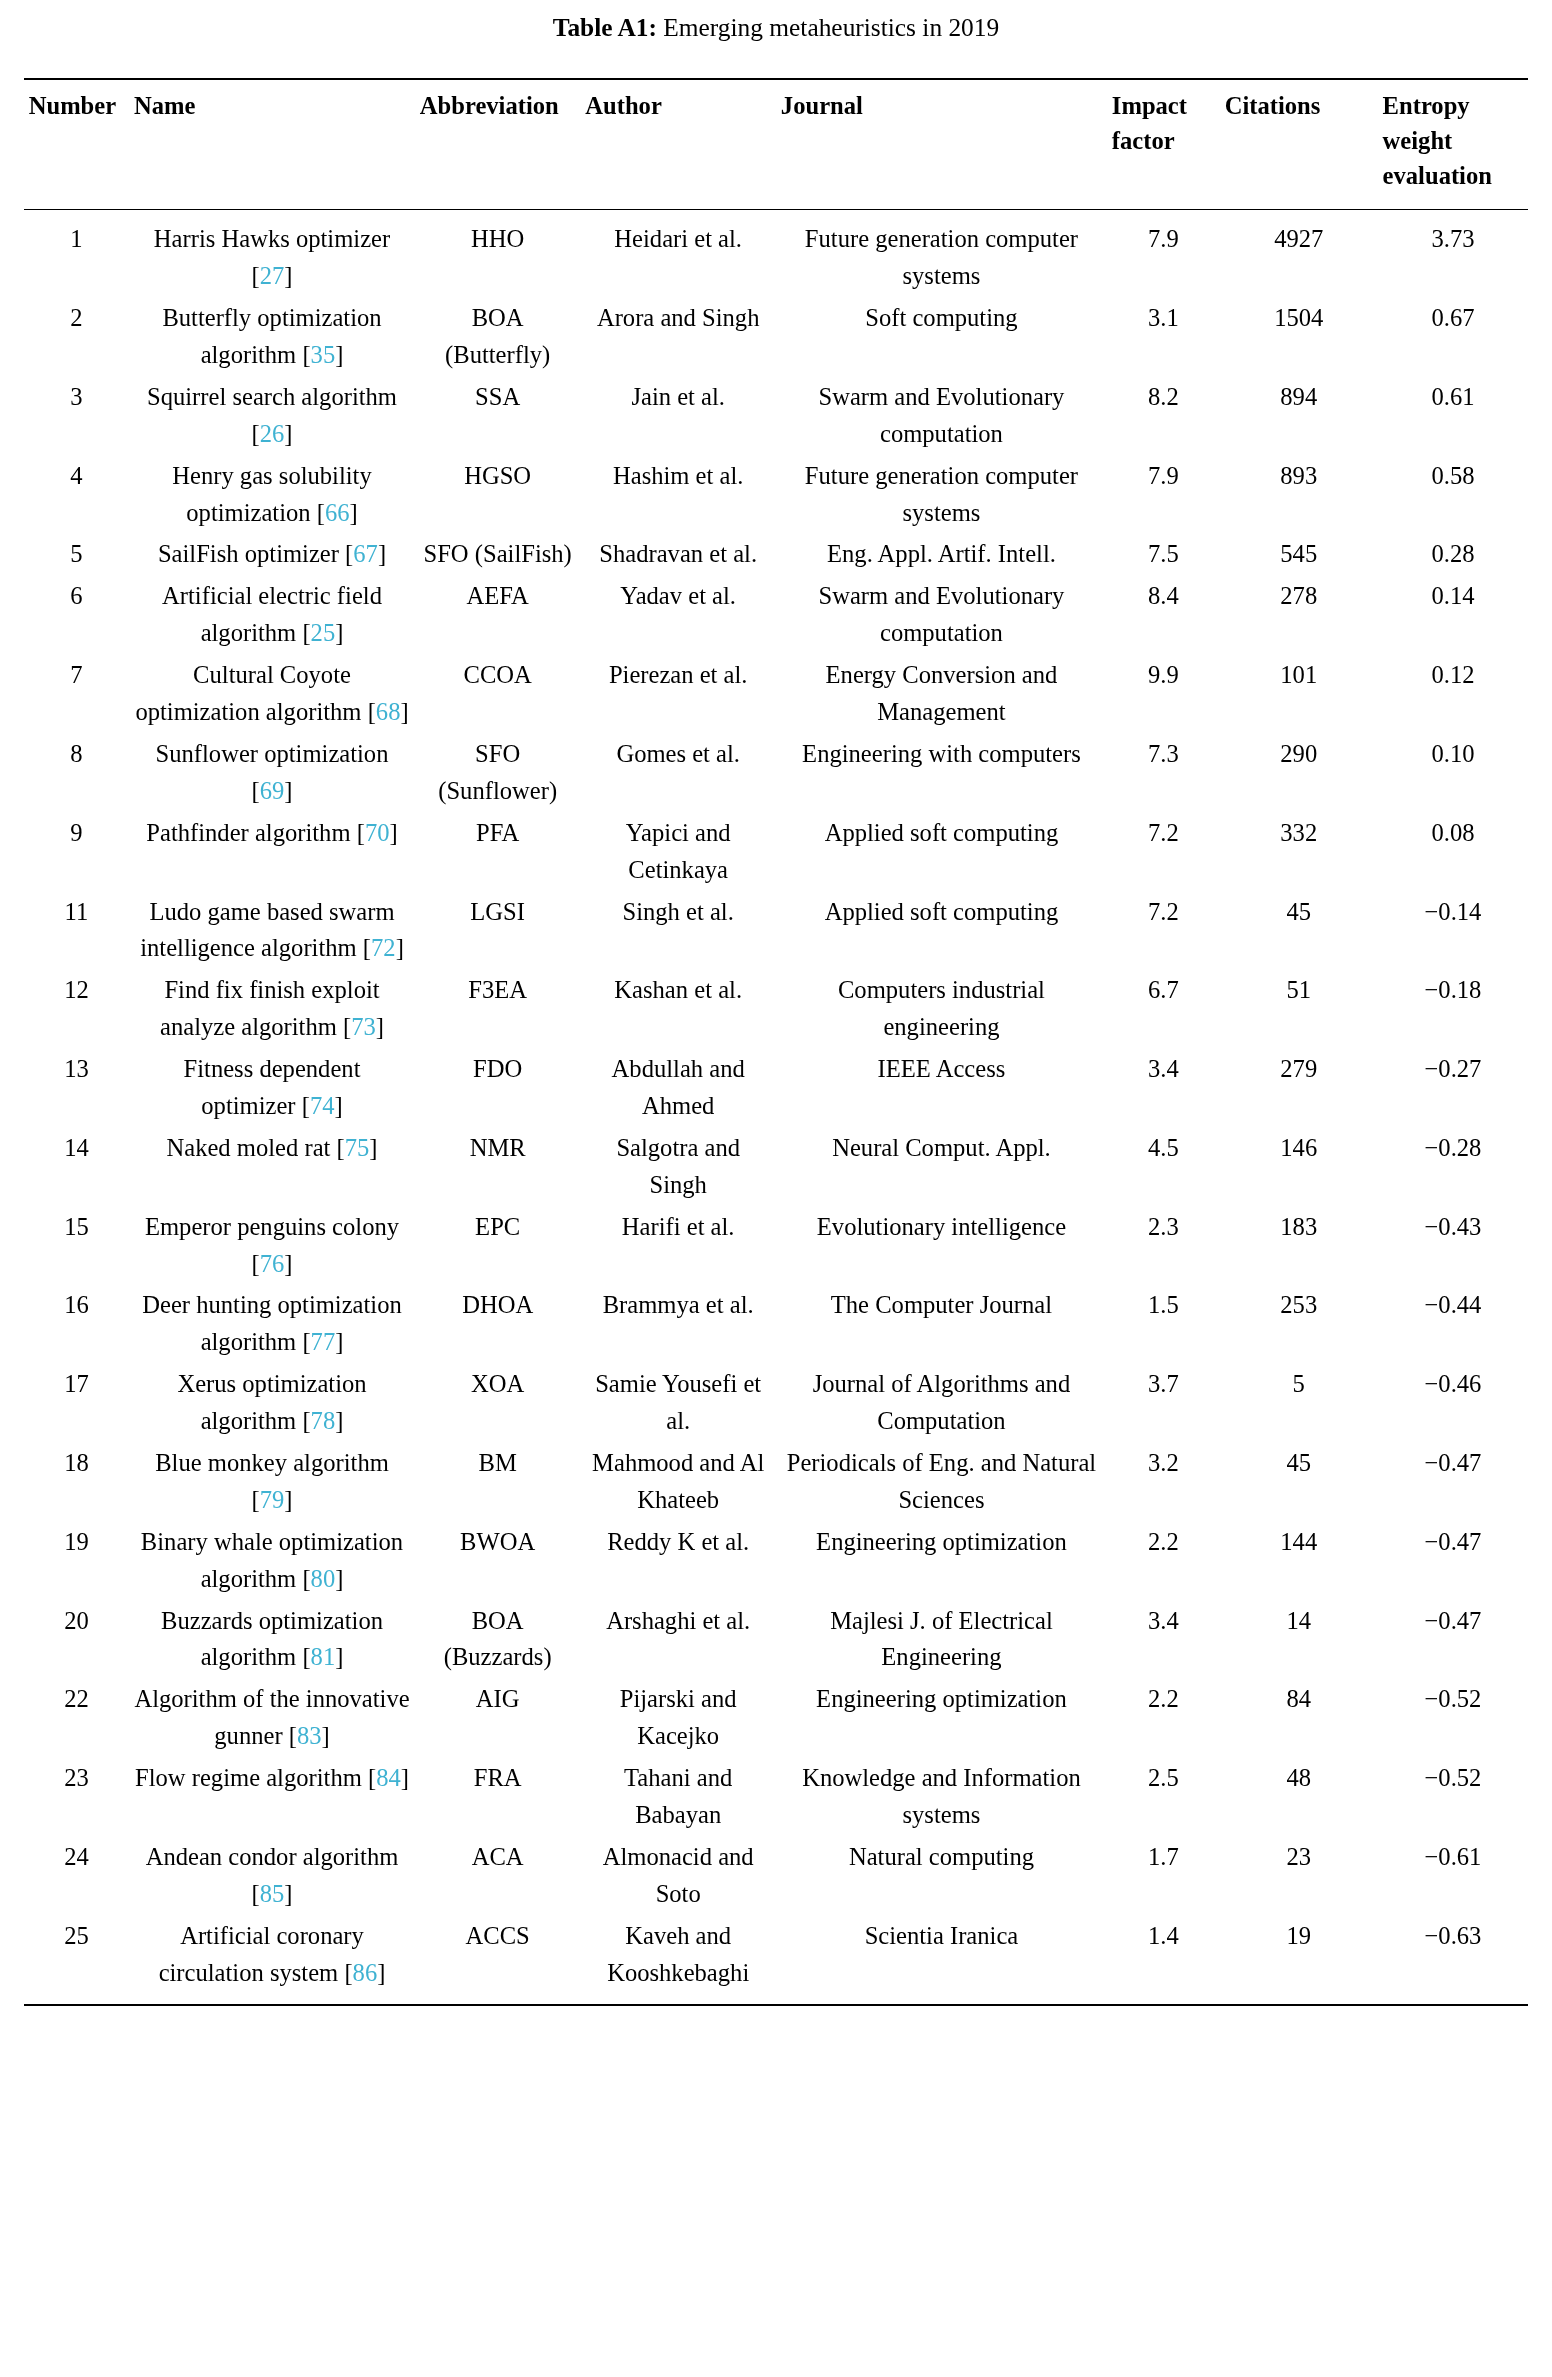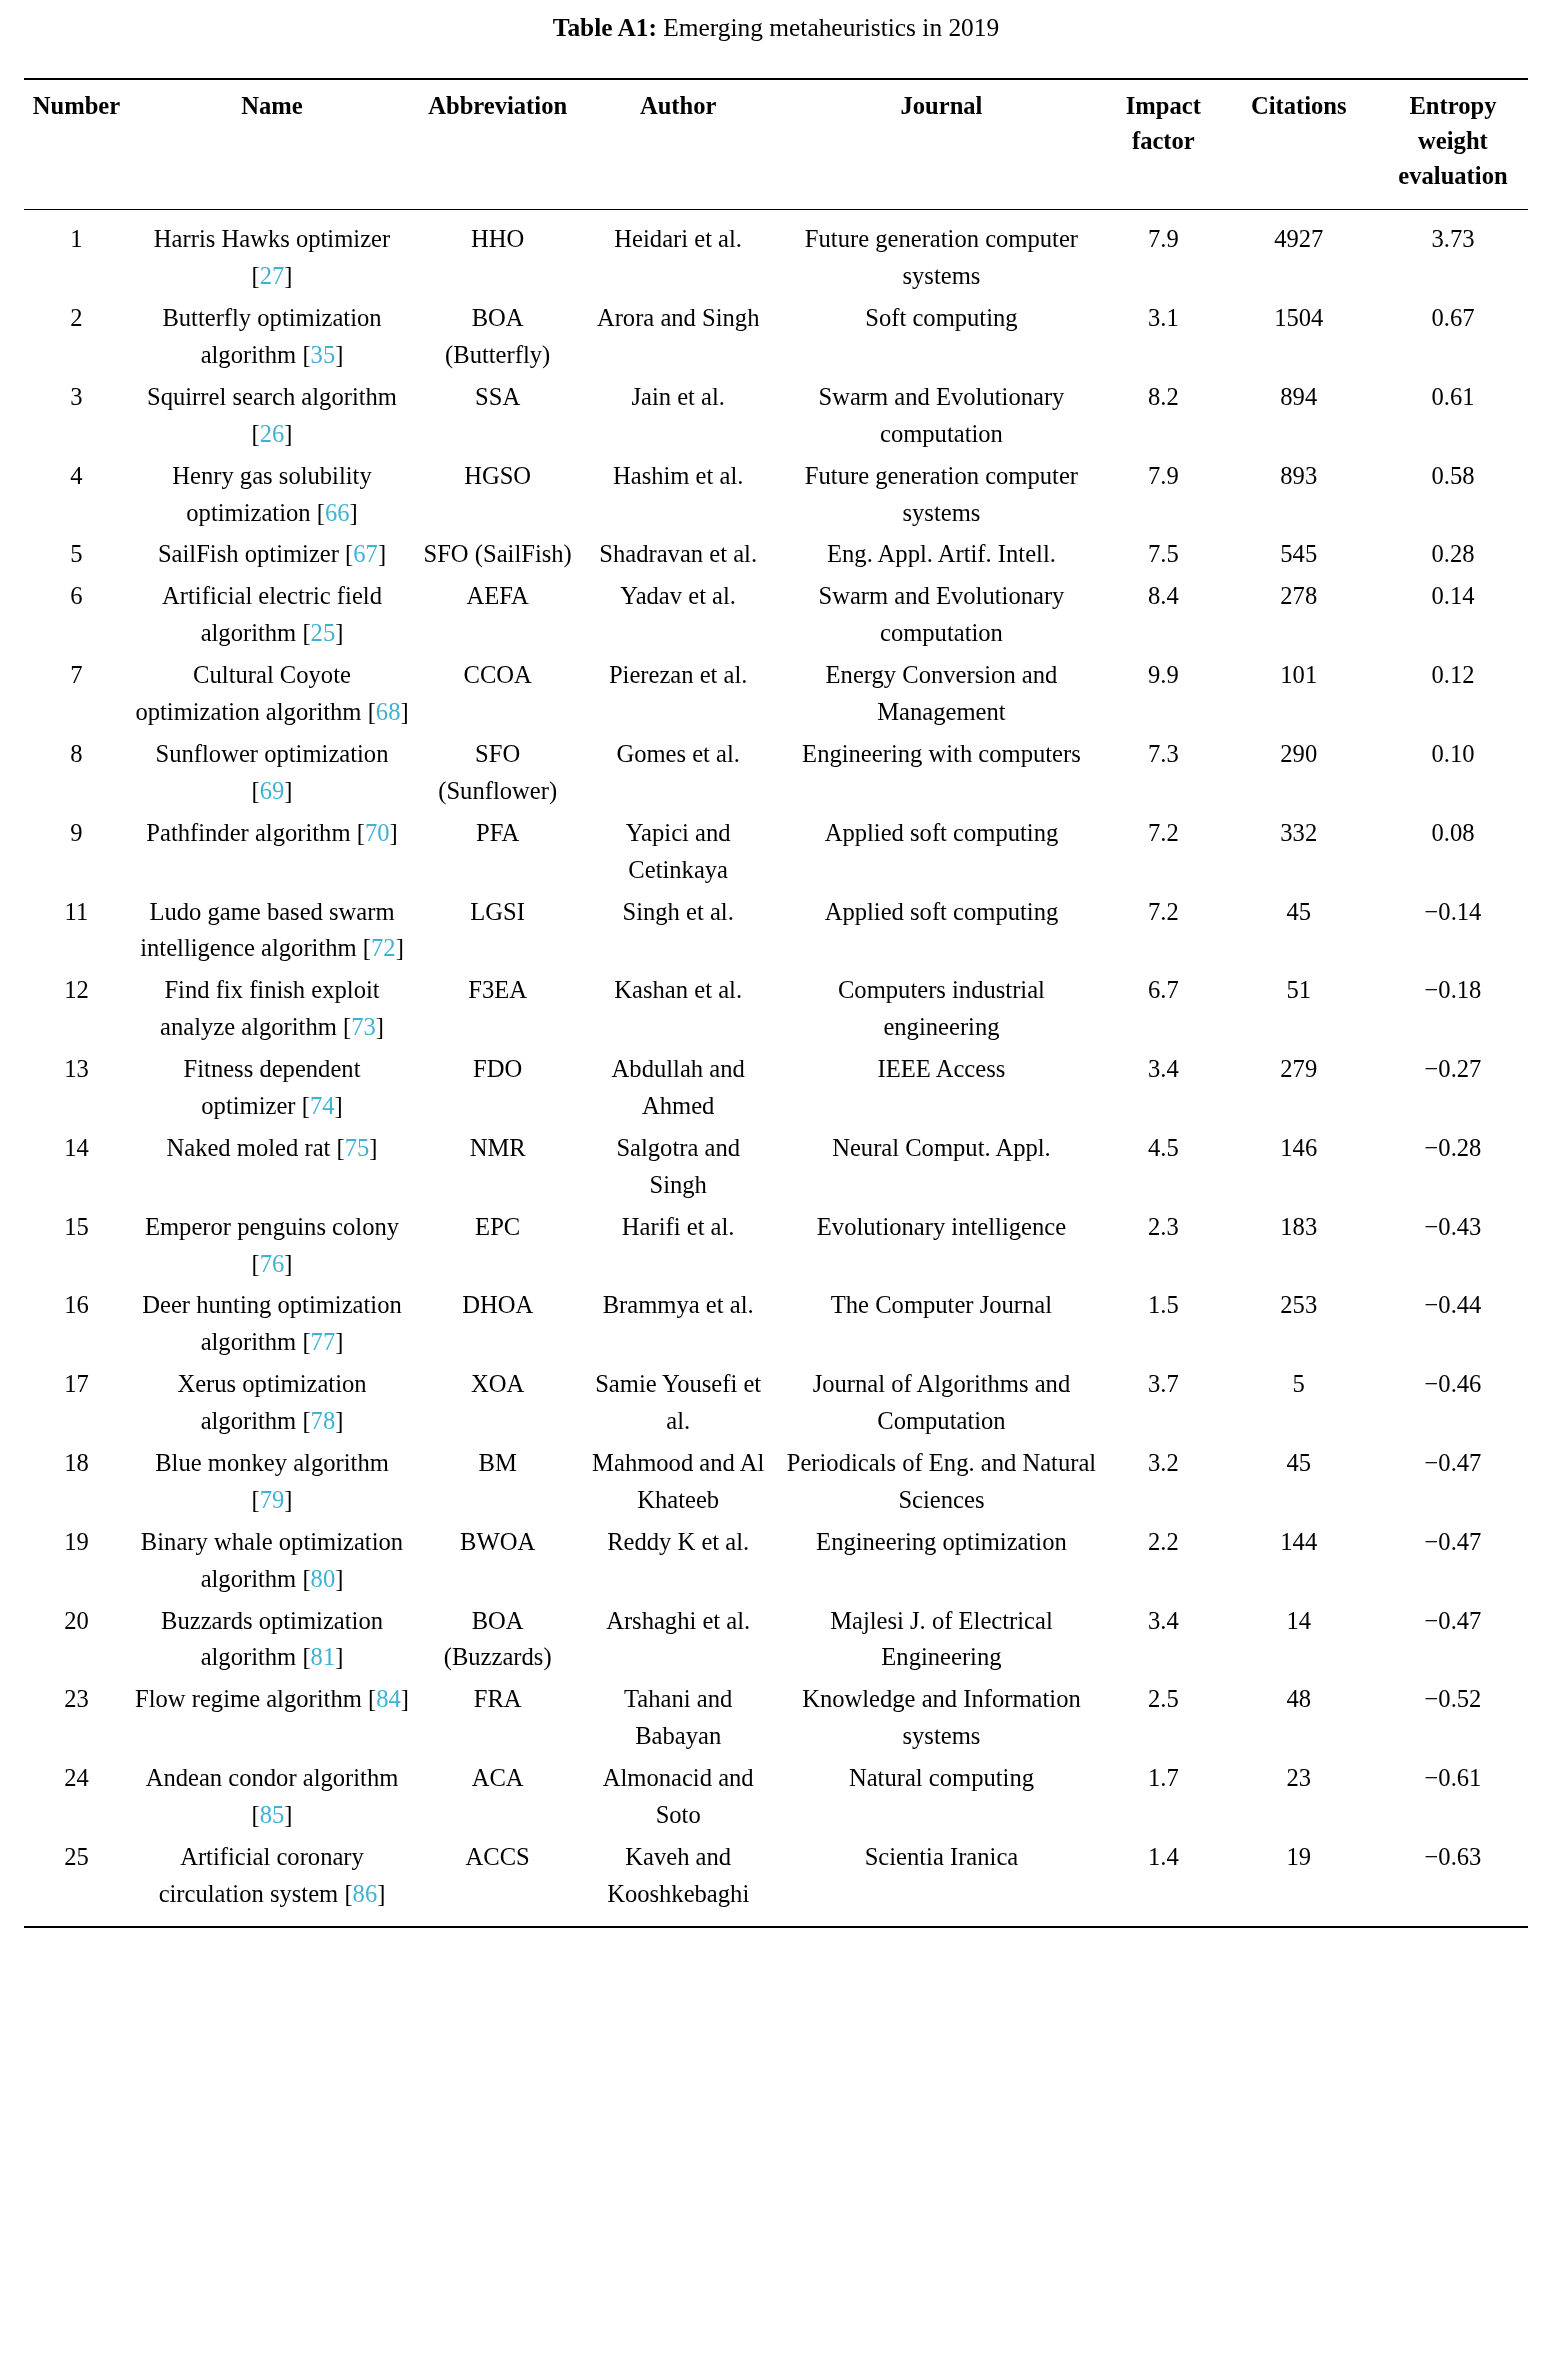--- a/index.html
+++ b/index.html
@@ -24,21 +24,21 @@
   table {
     width: 100%;
     border-collapse: collapse;
     table-layout: fixed;
     border-top: 2.5px solid #000000;
     border-bottom: 2.5px solid #000000;
   }
   thead tr { border-bottom: 1.6px solid #000000; }
   th {
     font-weight: bold;
-    text-align: center;
+    text-align: left;
     vertical-align: top;
     padding: 9.8px 4.9px 14.8px 4.9px;
     line-height: 1.42;
     font-size: 24.6px;
   }
   td {
     text-align: center;
     vertical-align: top;
     padding: 2.5px 4.9px;
     line-height: 1.5;
@@ -284,20 +284,30 @@
     <td>Buzzards optimization algorithm [<span class="ref">81</span>]</td>
     <td>BOA (Buzzards)</td>
     <td>Arshaghi et al.</td>
     <td>Majlesi J. of Electrical Engineering</td>
     <td>3.4</td>
     <td>14</td>
     <td>−0.47</td>
   </tr>
 
 
+  <tr>
+    <td>22</td>
+    <td>Algorithm of the innovative gunner [<span class="ref">83</span>]</td>
+    <td>AIG</td>
+    <td>Pijarski and Kacejko</td>
+    <td>Engineering optimization</td>
+    <td>2.2</td>
+    <td>84</td>
+    <td>−0.52</td>
+  </tr>
 
   <tr>
     <td>23</td>
     <td>Flow regime algorithm [<span class="ref">84</span>]</td>
     <td>FRA</td>
     <td>Tahani and Babayan</td>
     <td>Knowledge and Information systems</td>
     <td>2.5</td>
     <td>48</td>
     <td>−0.52</td>

